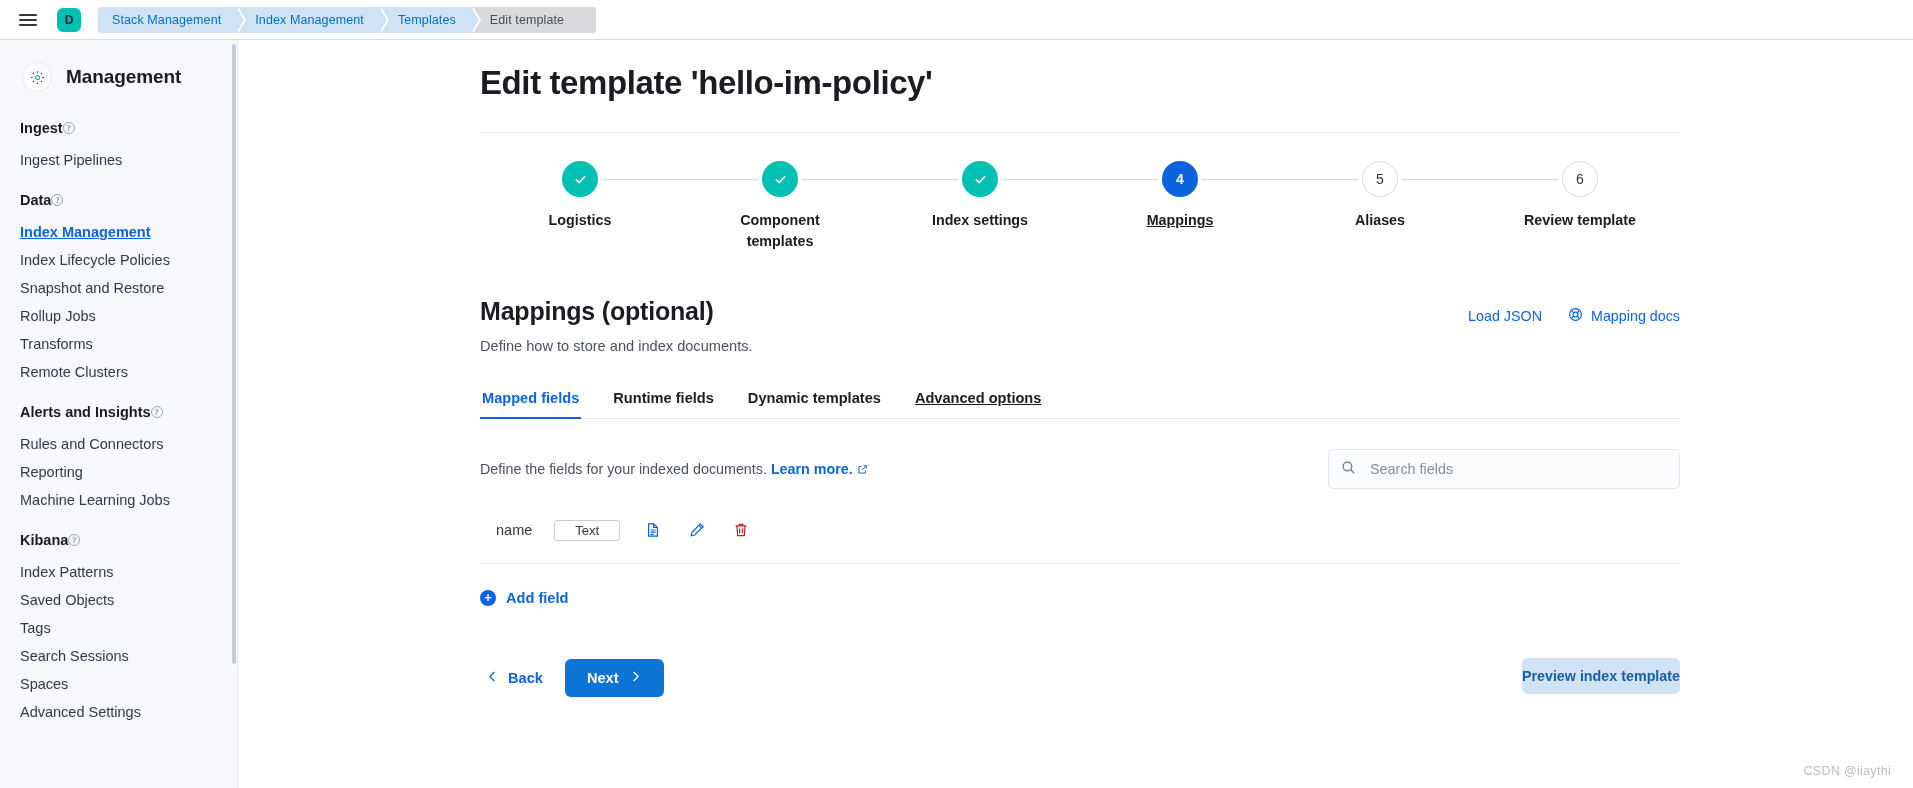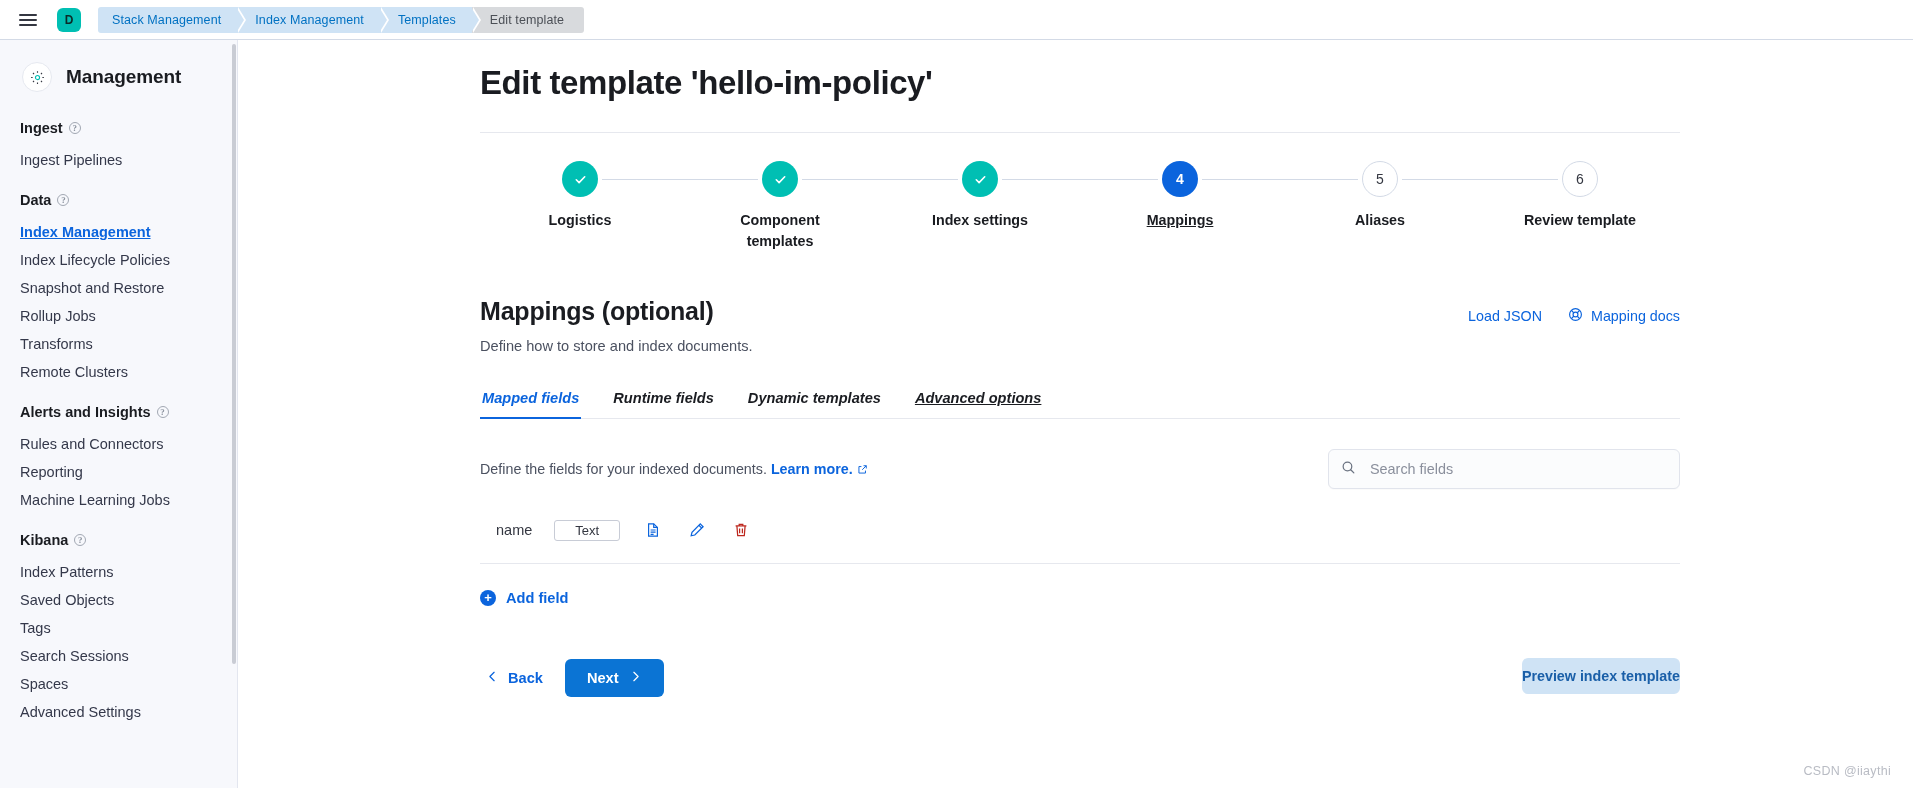--- a/index.html
+++ b/index.html
@@ -61,21 +61,21 @@
   .crumb:before {
     content: ""; position: absolute; right: -9px; top: 0;
     width: 0; height: 0; z-index: 1;
     border-top: 13px solid transparent;
     border-bottom: 13px solid transparent;
     border-left: 8px solid #ffffff;
   }
   .crumb.last {
     background: #d8dadd; color: #4b4f56;
     border-radius: 0 3px 3px 0;
-    padding-right: 20px;
+    padding-right: 32px;
     cursor: default;
   }
   .crumb.last:after, .crumb.last:before { display: none; }
 
   
   .sidebar {
     position: absolute; top: 40px; left: 0;
     width: 238px; height: 748px;
     background: #f7f8fc;
     border-right: 1px solid #e3e6ef;
@@ -89,21 +89,21 @@
   .side-head .gear {
     width: 30px; height: 30px; border-radius: 50%;
     background: #ffffff; border: 1px solid #e6e9f0;
     display: flex; align-items: center; justify-content: center;
   }
   .side-head .title {
     font-size: 19px; font-weight: 700; color: #1a1c21; letter-spacing: -.1px;
   }
   .side-group { margin-bottom: 18px; }
   .side-group-title {
-    display: flex; align-items: center; gap: 6px;
+    display: flex; align-items: center; 
     font-size: 14.5px; font-weight: 700; color: #1a1c21;
     padding: 0 0 10px 20px;
   }
   .q-icon {
     width: 12px; height: 12px; border-radius: 50%;
     border: 1px solid #a2a8b3; color: #8d94a0;
     font-size: 9px; line-height: 10px; text-align: center;
     font-family: "Liberation Serif", serif;
   }
   .side-item {
@@ -184,21 +184,21 @@
   }
 
   .tabs {
     margin: 30px 0 0 241px; width: 1200px;
     border-bottom: 1px solid #e6e8ee;
     display: flex; gap: 30px;
   }
   .tab {
     font-size: 14.6px; font-weight: 700; color: #1a1c21;
     padding: 6px 2px 11px 2px; cursor: pointer;
-    border-bottom: 2px solid transparent; margin-bottom: -1px; font-style: italic;
+    border-bottom: 2px solid transparent; margin-bottom: -1px;
   }
   .tab.active { color: #0b64dd; border-bottom-color: #0b64dd; }
   .tab.linked { text-decoration: underline; }
 
   .fields-row {
     margin: 30px 0 0 241px; width: 1200px;
     display: flex; align-items: center; justify-content: space-between;
   }
   .fields-desc { font-size: 14.3px; color: #4b5160; }
   .fields-desc .lm { color: #0b64dd; font-weight: 700; cursor: pointer; }

